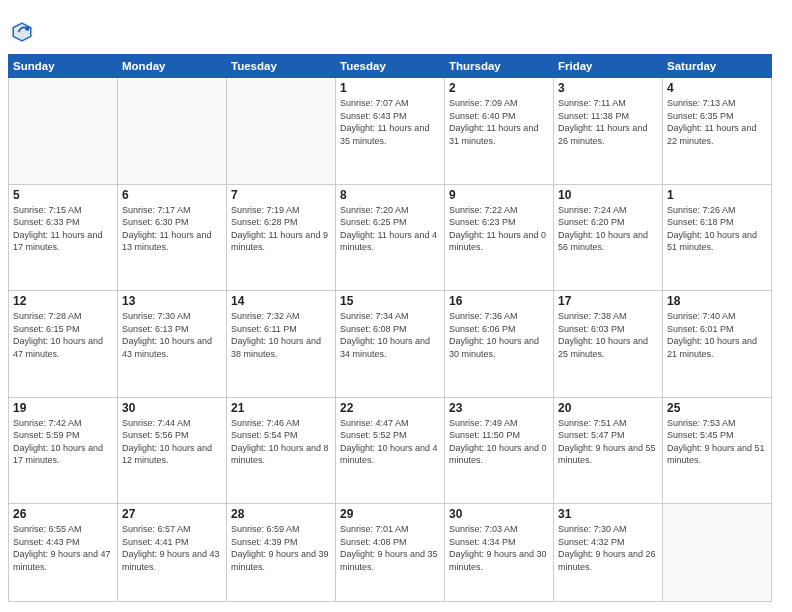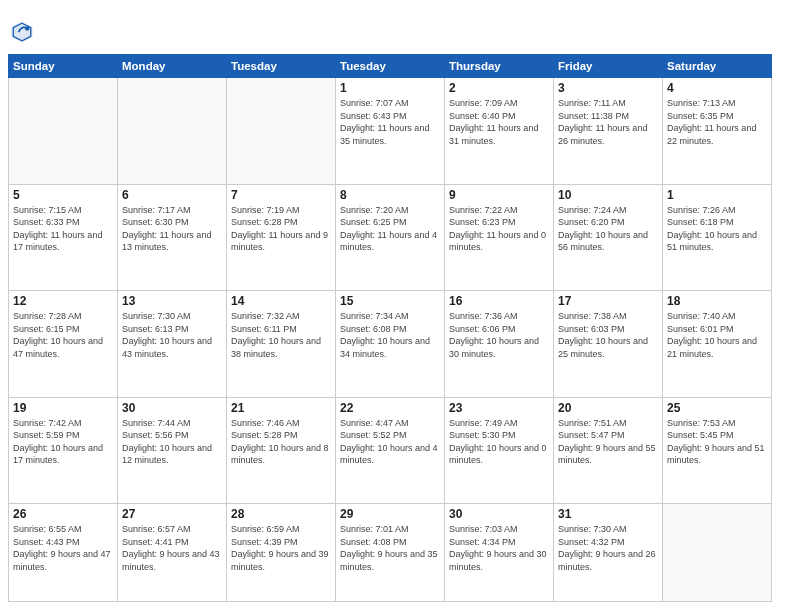--- a/index.html
+++ b/index.html
@@ -288,35 +288,35 @@
           <td>
             <span class="day-num">30</span>
             <div class="day-info">Sunrise: 7:44 AM
 Sunset: 5:56 PM
 Daylight: 10 hours
 and 12 minutes.</div>
           </td>
           <td>
             <span class="day-num">21</span>
             <div class="day-info">Sunrise: 7:46 AM
-Sunset: 5:28 PM
+Sunset: 5:54 PM
 Daylight: 10 hours
 and 8 minutes.</div>
           </td>
           <td>
             <span class="day-num">22</span>
             <div class="day-info">Sunrise: 4:47 AM
 Sunset: 5:52 PM
 Daylight: 10 hours
 and 4 minutes.</div>
           </td>
           <td>
             <span class="day-num">23</span>
             <div class="day-info">Sunrise: 7:49 AM
-Sunset: 5:30 PM
+Sunset: 11:50 PM
 Daylight: 10 hours
 and 0 minutes.</div>
           </td>
           <td>
             <span class="day-num">20</span>
             <div class="day-info">Sunrise: 7:51 AM
 Sunset: 5:47 PM
 Daylight: 9 hours
 and 55 minutes.</div>
           </td>

